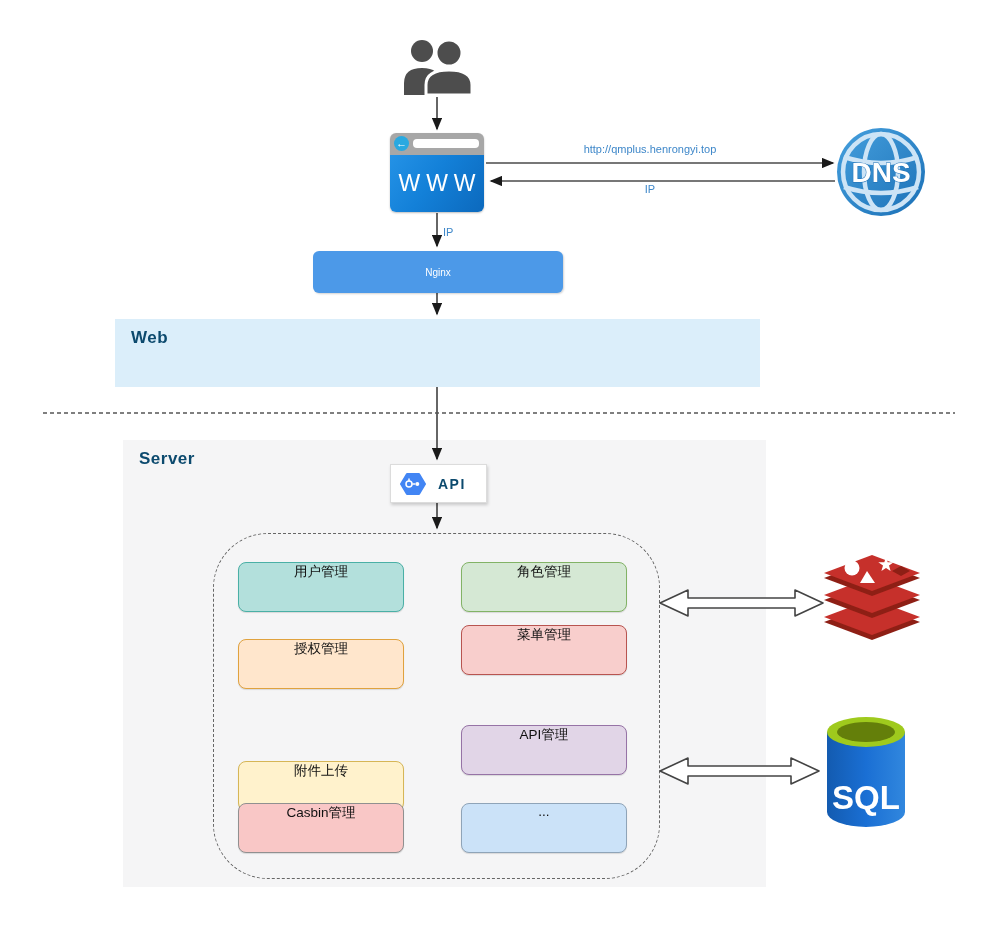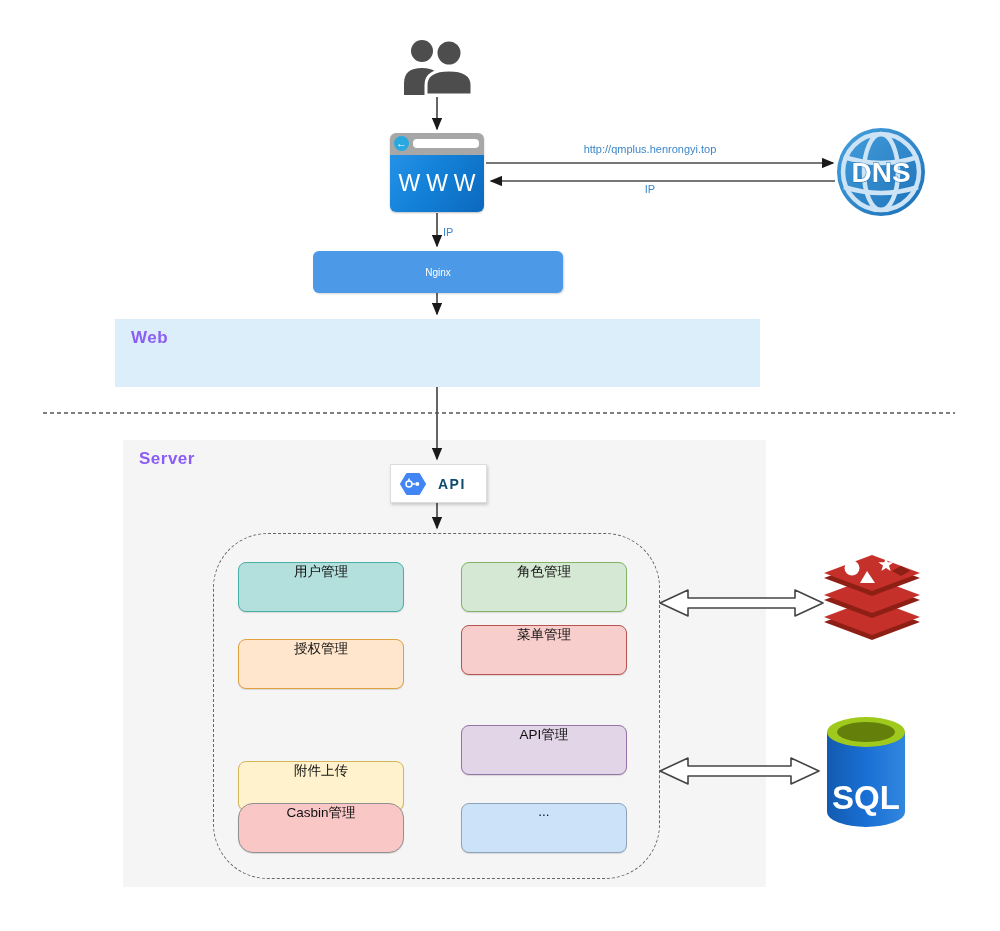--- a/index.html
+++ b/index.html
@@ -2,21 +2,21 @@
 <html><head>
 <meta charset="utf-8">
 <style>
   html,body{margin:0;padding:0;background:#ffffff;font-family:"Liberation Sans",sans-serif;}
   #canvas{position:relative;width:1000px;height:931px;background:#ffffff;overflow:hidden;}
   .abs{position:absolute;}
 
   
   .zone-web{left:115px;top:319px;width:645px;height:68px;background:#dbeefa;z-index:1;}
   .zone-server{left:123px;top:440px;width:643px;height:447px;background:#f5f5f6;z-index:1;}
-  .zone-label{position:absolute;left:16px;top:9px;font-size:17px;font-weight:bold;color:#8b5cf6;letter-spacing:.5px;}
+  .zone-label{position:absolute;left:16px;top:9px;font-size:17px;font-weight:bold;color:#0c4a6e;letter-spacing:.5px;}
 
   
   #connectors{left:0;top:0;z-index:5;pointer-events:none;}
 
   
   .browser{left:390px;top:133px;width:94px;height:79px;border-radius:6px;overflow:hidden;z-index:10;box-shadow:0 1px 2px rgba(0,0,0,.25);}
   .browser-bar{position:absolute;left:0;top:0;right:0;height:22px;background:#a7a7a7;}
   .browser-back{position:absolute;left:4px;top:3px;width:15px;height:15px;border-radius:50%;background:#29a9e0;color:#fff;font-size:11px;line-height:15px;text-align:center;font-weight:bold;}
   .browser-url{position:absolute;left:23px;top:6px;right:5px;height:9px;background:#ffffff;border-radius:4px;}
   .browser-body{position:absolute;left:0;top:22px;right:0;bottom:0;background:linear-gradient(125deg,#2492e6 0%,#1380d8 45%,#0c69bd 100%);display:flex;align-items:center;justify-content:center;}
@@ -152,21 +152,21 @@
     </div>
   <div class="abs module" style="left: 461px; top: 625px; background: rgb(248, 206, 204); border-color: rgb(184, 84, 80);">
       <span>菜单管理</span>
     </div>
   <div class="abs module" style="left: 238px; top: 725px; background: rgb(255, 242, 204); border-color: rgb(214, 182, 86); margin-top: 36px;">
       <span>附件上传</span>
     </div>
   <div class="abs module" style="left: 461px; top: 725px; background: rgb(225, 213, 231); border-color: rgb(150, 115, 166);">
       <span>API管理</span>
     </div>
-  <div class="abs module" style="left: 238px; top: 803px; background: rgb(249, 199, 198); border-color: rgb(144, 144, 144); border-radius: 15px;">
+  <div class="abs module" style="left: 238px; top: 803px; background: rgb(249, 199, 198); border-color: rgb(144, 144, 144);">
       <span>Casbin管理</span>
     </div>
   <div class="abs module" style="left: 461px; top: 803px; background: rgb(203, 226, 248); border-color: rgb(143, 164, 184);">
       <span>...</span>
     </div>
 
   <svg class="abs icon" style="left:822px;top:555px" width="100" height="88" viewBox="0 0 100 88">
 
     <polygon points="2,67 50,49 98,67 50,85" fill="#8e1f15"></polygon>
     <polygon points="2,62 50,44 98,62 50,80" fill="#c6302b"></polygon>

